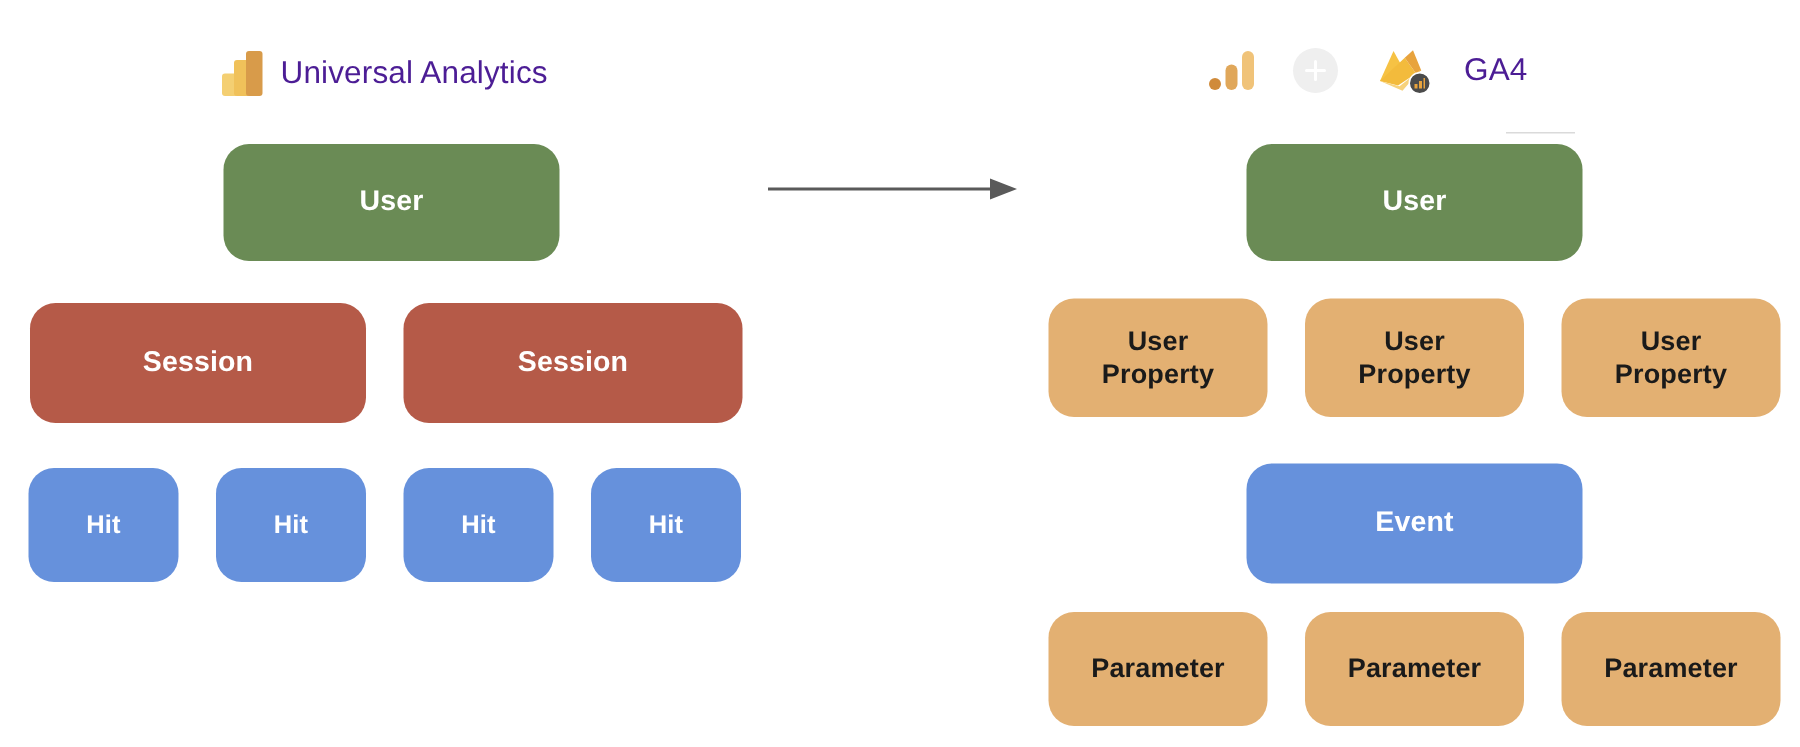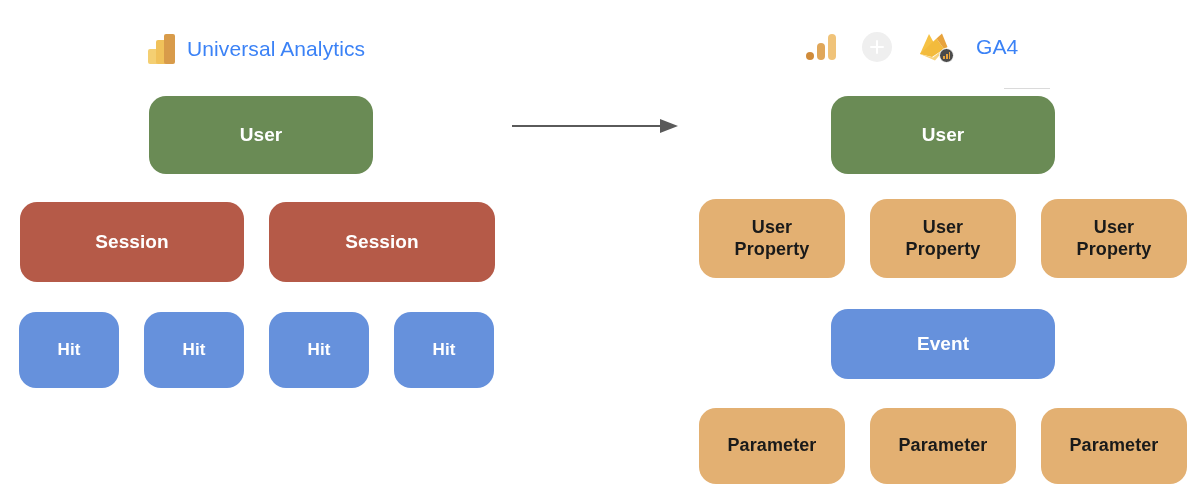--- a/index.html
+++ b/index.html
@@ -39,21 +39,21 @@
   .box-blue   { background: #6691dc; color: #ffffff; }
   .box-tan    { background: #e3b072; color: #1a1a1a; }
 
   
   .hdr {
     position: absolute;
     display: flex;
     align-items: center;
   }
   .hdr-text {
-    color: #3b82f6;
+    color: #4c1d95;
     font-size: 21px;
     font-weight: 400;
     letter-spacing: .1px;
     white-space: nowrap;
   }
 
   
   .ua-logo {
     position: relative;
     width: 27px;
@@ -222,21 +222,21 @@
   </div>
   <div class="box box-tan" style="left:870px; top:199px; width:146px; height:79px; font-size:18px; flex-direction:column;">
     <span>User</span>
     <span>Property</span>
   </div>
   <div class="box box-tan" style="left:1041px; top:199px; width:146px; height:79px; font-size:18px; flex-direction:column;">
     <span>User</span>
     <span>Property</span>
   </div>
 
-  <div class="box box-blue" style="left:831px; top:309px; width:224px; height:70px; font-size:19px;">
+  <div class="box box-blue" style="left:831px; top:309px; width:224px; height:80px; font-size:19px;">
     <span>Event</span>
   </div>
 
   <div class="box box-tan" style="left:699px; top:408px; width:146px; height:76px; font-size:18px;">
     <span>Parameter</span>
   </div>
   <div class="box box-tan" style="left:870px; top:408px; width:146px; height:76px; font-size:18px;">
     <span>Parameter</span>
   </div>
   <div class="box box-tan" style="left:1041px; top:408px; width:146px; height:76px; font-size:18px;">

